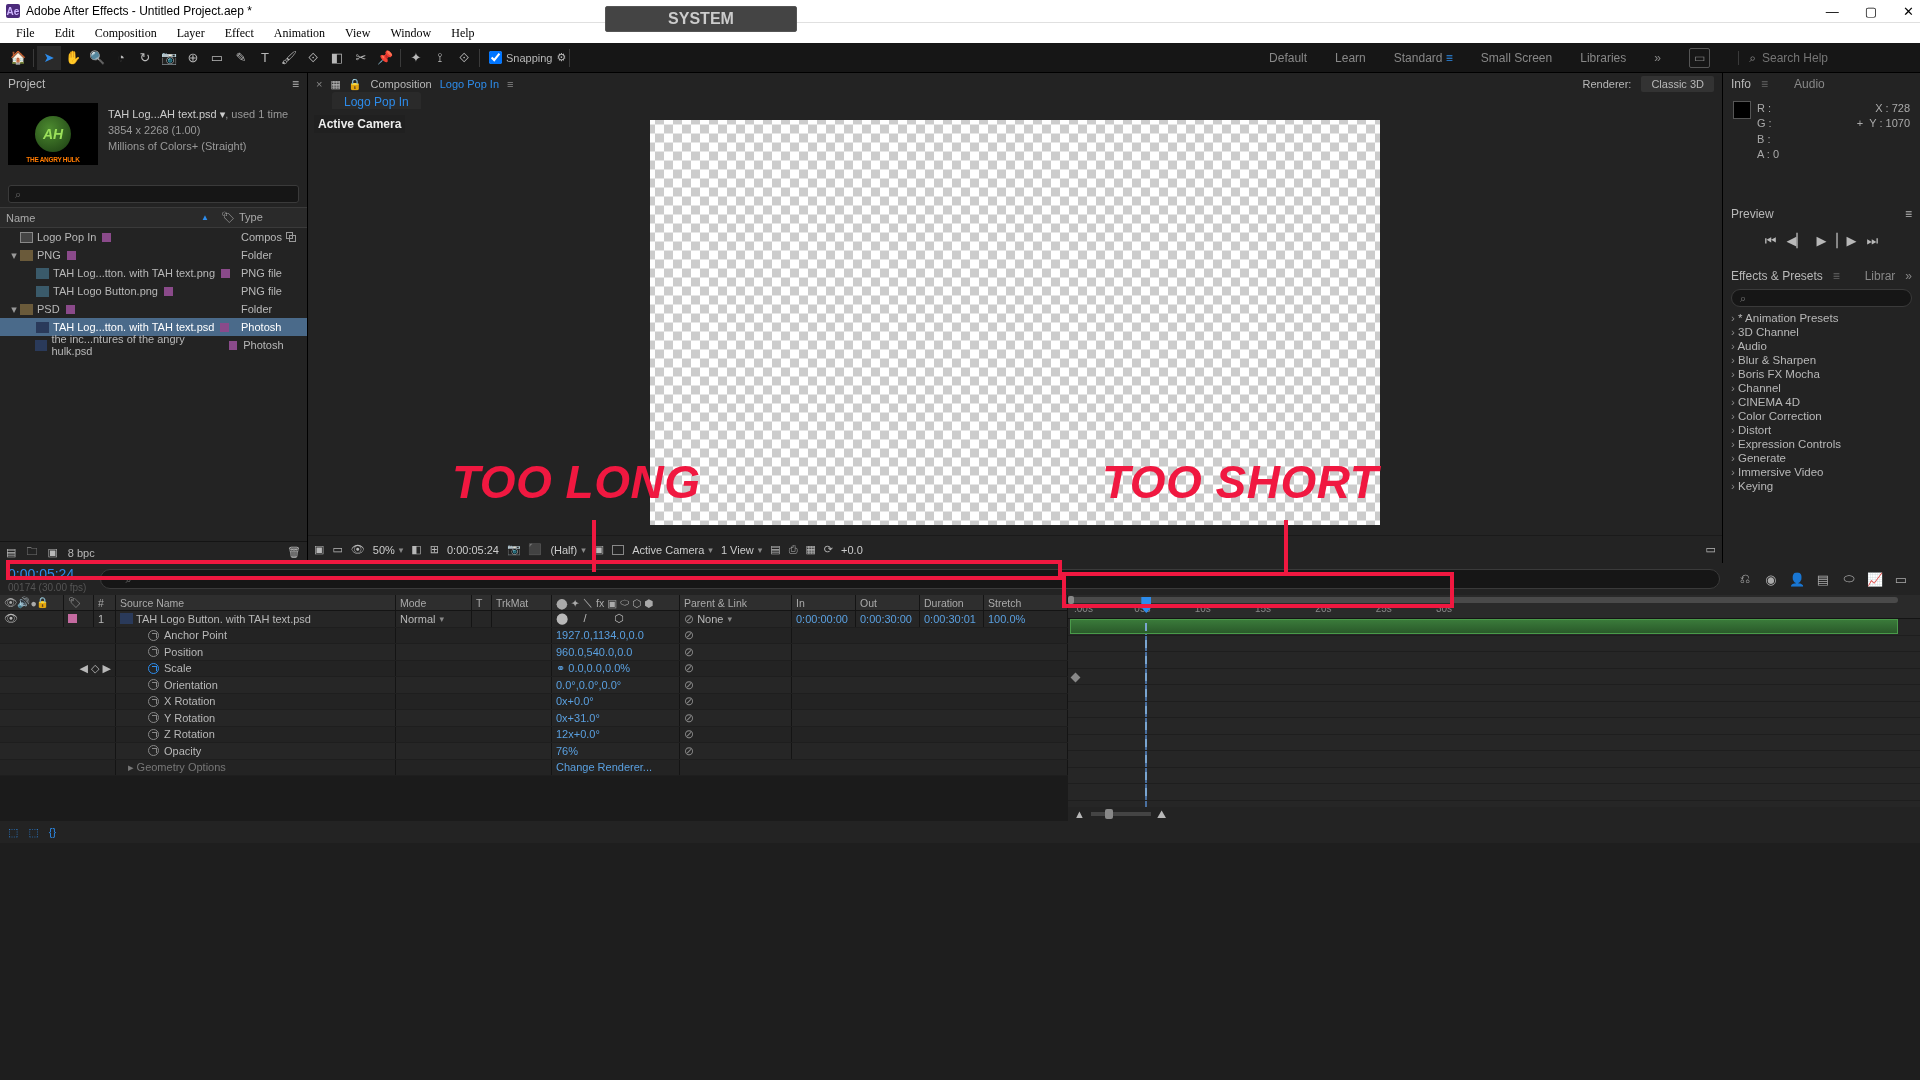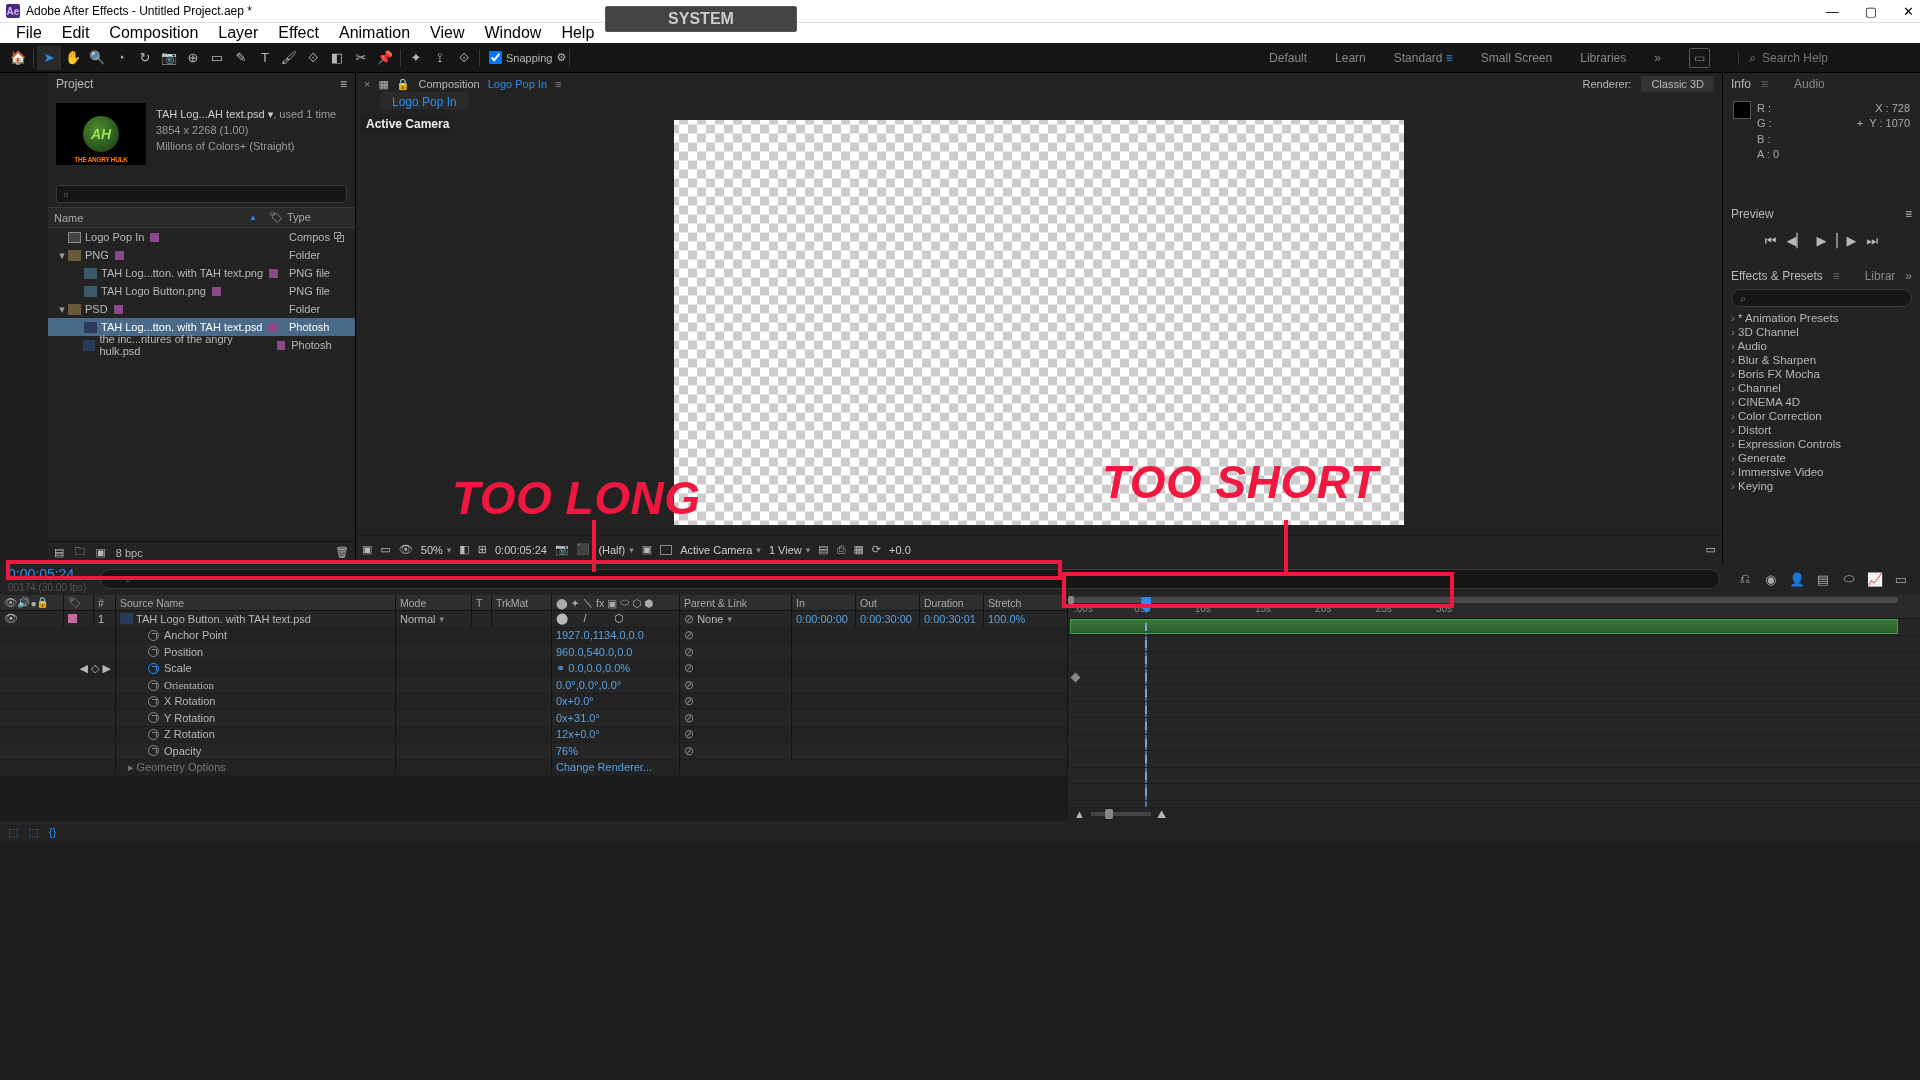--- a/index.html
+++ b/index.html
@@ -1,32 +1,32 @@
 <!DOCTYPE html>
 <html><head>
 <meta charset="utf-8">
 <style>
 * { margin: 0; padding: 0; box-sizing: border-box; font-family: "Segoe UI", Tahoma, sans-serif; user-select: none; }
 body { background: #1e1e1e; color: #b8b8b8; font-size: 11px; overflow: hidden; width: 1920px; height: 1080px; position: relative; }
 .titlebar { height: 22px; background: #fff; display: flex; align-items: center; padding: 0 6px; color: #000; font-size: 12px; }
 .titlebar .app-icon { width: 14px; height: 14px; background: #4b2a7b; margin-right: 6px; display: flex; align-items: center; justify-content: center; color: #cfb6ff; font-size: 10px; font-weight: bold; border-radius: 2px; }
 .titlebar .win-controls { margin-left: auto; display: flex; gap: 26px; font-size: 13px; }
 .menubar { height: 21px; background: #fff; display: flex; align-items: center; padding: 0 6px; color: #000; border-top: 1px solid #e0e0e0; }
-.menubar span { padding: 0 10px; font-size: 16px; cursor: default; }
+.menubar span { padding: 0 10px; font-size: 12px; cursor: default; font-family: Liberation Serif, serif; }
 .toolbar { height: 30px; background: #161616; display: flex; align-items: center; padding: 0 6px; border-bottom: 1px solid #000; }
 .tool-btn { width: 24px; height: 24px; display: flex; align-items: center; justify-content: center; color: #b8b8b8; font-size: 13px; cursor: pointer; }
 .tool-btn.active { background: #2a2a2a; color: #2d8ceb; }
 .tool-sep { width: 1px; height: 18px; background: #3a3a3a; margin: 0 3px; }
 .toolbar label { display: flex; align-items: center; gap: 4px; font-size: 11px; margin-left: 6px; }
 .workspace-tabs { margin-left: auto; display: flex; align-items: center; gap: 28px; padding-right: 12px; }
 .workspace-tabs span { color: #888; font-size: 12px; cursor: pointer; }
 .workspace-tabs span.active { color: #2d8ceb; }
 .search-wrap { display: flex; align-items: center; gap: 6px; border-left: 1px solid #3a3a3a; padding-left: 10px; }
 .search-wrap input { background: transparent; border: none; color: #bbb; outline: none; width: 140px; font-size: 12px; }
-.main-area { display: flex; height: 490px; padding-left: 48px; }
+.main-area { display: flex; height: 490px; }
 .panel-header { height: 22px; display: flex; align-items: center; padding: 0 8px; background: #232323; font-size: 12px; gap: 10px; }
 .panel-header .hamburger { margin-left: auto; }
 .project-panel { width: 308px; background: #232323; display: flex; flex-direction: column; border-right: 1px solid #000; }
 .proj-info { display: flex; padding: 8px; gap: 10px; height: 86px; }
 .proj-thumb { width: 90px; height: 62px; background: #000; position: relative; display: flex; align-items: center; justify-content: center; }
 .logo-circle { width: 36px; height: 36px; border-radius: 50%; background: radial-gradient(circle at 40% 35%, #4c8a2f, #1a3a12); display: flex; align-items: center; justify-content: center; color: #9be05a; font-weight: bold; font-size: 14px; font-style: italic; }
 .logo-text-under { position: absolute; bottom: 2px; left: 4px; right: 4px; font-size: 6.5px; color: #ff7a00; font-weight: bold; letter-spacing: -0.3px; text-align: center; }
 .proj-meta { font-size: 11px; color: #999; line-height: 1.45; padding-top: 4px; }
 .proj-meta .fname { color: #ccc; }
 .proj-search { margin: 4px 8px; }
@@ -488,21 +488,21 @@
     <div class="cell" style="width:156px;"></div>
     <div class="cell blue" style="width:128px;">⚭ 0.0,0.0,0.0%</div>
     <div class="cell" style="width:112px;">
               <span class="link-ind">⊘</span>
             </div>
     <div class="cell" style="flex:1"></div>
           </div>
           <div class="tl-row">
     <div class="cell" style="width:116px;justify-content:flex-end;"></div>
     <div class="cell" style="width:280px;">
-              <span style="margin-left:28px;display:flex;align-items:flex-end;font-family:Liberation Serif, serif;"><span class="prop-stopwatch "></span>Orientation</span>
+              <span style="margin-left:28px;display:flex;align-items:flex-start;"><span class="prop-stopwatch "></span>Orientation</span>
             </div>
     <div class="cell" style="width:156px;"></div>
     <div class="cell blue" style="width:128px;">0.0°,0.0°,0.0°</div>
     <div class="cell" style="width:112px;">
               <span class="link-ind">⊘</span>
             </div>
     <div class="cell" style="flex:1"></div>
           </div>
           <div class="tl-row alt">
     <div class="cell" style="width:116px;justify-content:flex-end;"></div>
@@ -627,21 +627,21 @@
 <div class="footer-bar">
   <span>⬚</span>
   <span>⬚</span>
   <span>{}</span>
 </div>
 
 <div class="system-overlay">
   <div class="sys-title">SYSTEM</div>
 </div>
 
-<div class="annotation" style="left:452px; top:455px;margin-top:16px;">
+<div class="annotation" style="left:452px; top:455px;">
     <div class="anno-text">TOO LONG</div>
   </div>
 <div class="annotation" style="left:1102px; top:455px;">
     <div class="anno-text">TOO SHORT</div>
   </div>
 <div class="anno-line" style="left:592px; top:520px; height:52px;"></div>
 <div class="anno-line" style="left:1284px; top:520px; height:52px;"></div>
 <div class="anno-box-left" style="left:6px; top:560px; width:1056px; height:20px;"></div>
 <div class="anno-box-right" style="left:1062px; top:572px; width:392px; height:36px;"></div>
 

